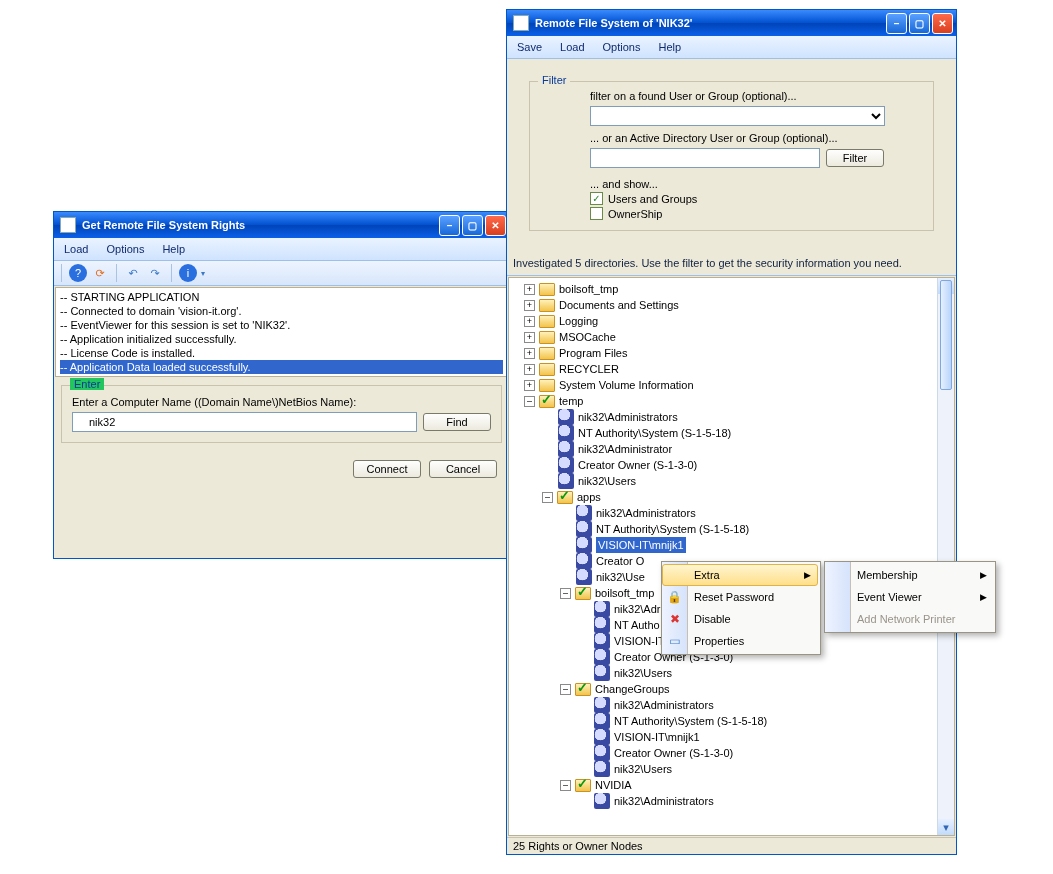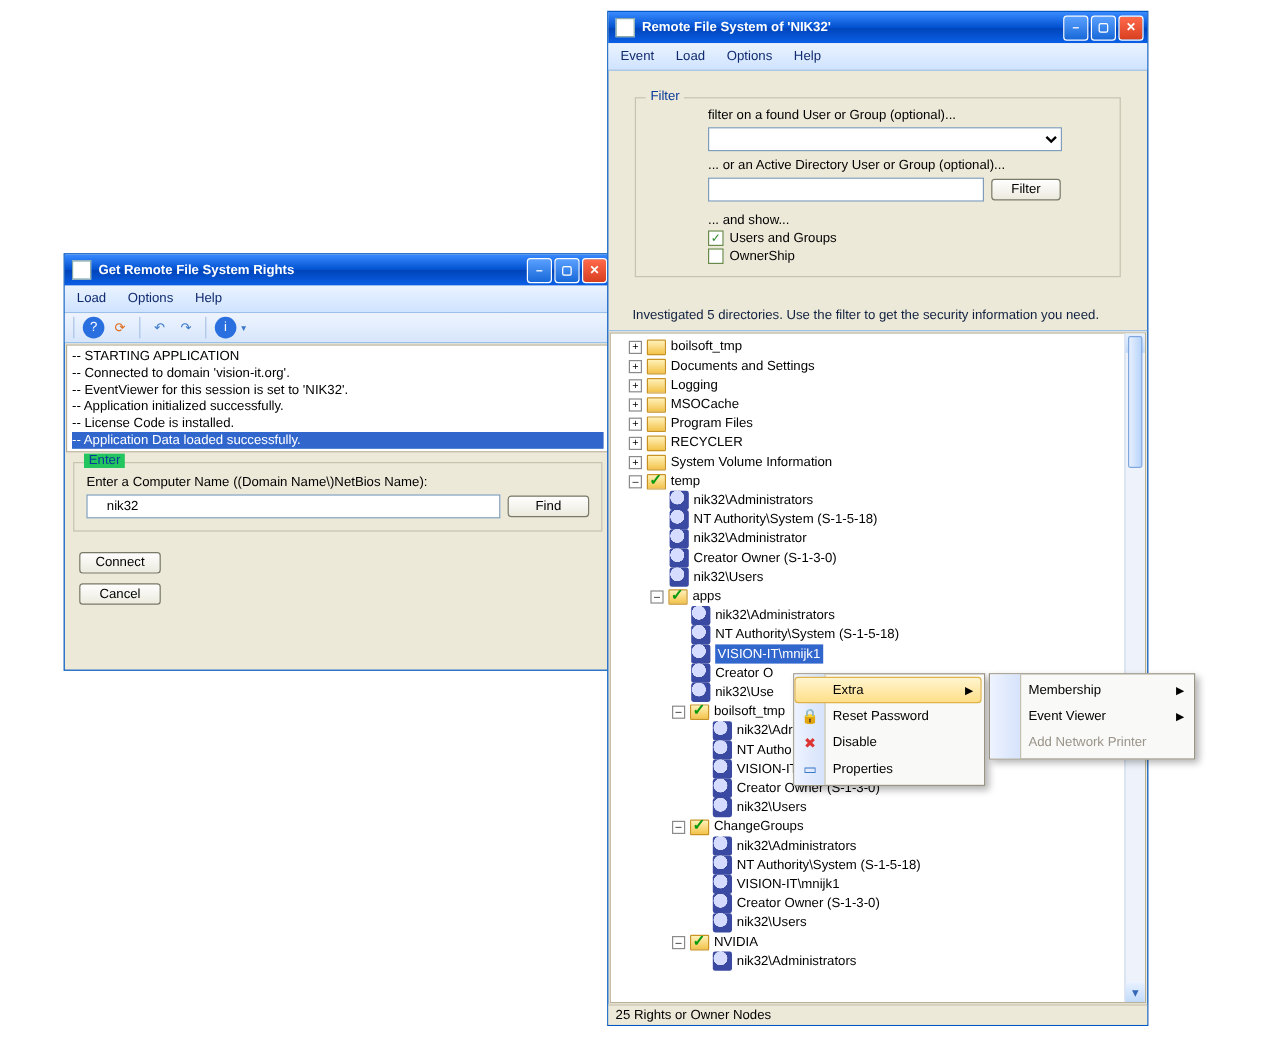--- a/index.html
+++ b/index.html
@@ -26,29 +26,29 @@
   .tbtn { width:18px;height:18px; display:inline-flex;align-items:center;justify-content:center;border-radius:2px;}
   .sep {width:1px;height:18px;background:#aac2e4;margin:0 3px;}
   .log-area { background:#fff; border:1px solid #b9b098; margin:1px; padding:2px 4px; height:90px; overflow:auto; line-height:14px;}
   .log-line{white-space:pre;}
   .log-line.sel{background:#3166cd;color:#fff;}
   .groupbox{ border:1px solid #c8c2ae; margin:7px; padding:10px 10px 10px 10px; position:relative;}
   .groupbox .legend{ position:absolute; top:-8px; left:8px; background:#22c55e; color:#0a3a9a; padding:0 4px;}
   .row{display:flex;align-items:center;gap:6px;margin-top:4px;}
   input[type=text],select{ border:1px solid #7f9db9; background:#ffffff; height:20px; padding:1px 16px; }
   .btn{ background:linear-gradient(#fefefe,#eceade); border:1px solid #7a7a6a; border-radius:3px; padding:2px 0; width:68px; text-align:center;}
-  .dlg-btns{display:flex;justify-content:flex-end;gap:8px;padding:10px 12px;flex-direction:column;}
+  .dlg-btns{display:flex;justify-content:flex-end;gap:8px;padding:10px 12px;}
 
   
   #win-right{ left:506px; top:9px; width:451px; height:846px; }
   .filter-box{ border:1px solid #c8c2ae; margin:22px; padding:8px 10px 10px 60px; position:relative; background:#ece9d8;}
   .filter-box .legend{position:absolute;top:-8px;left:8px;background:#ece9d8;color:#0a3a9a;padding:0 4px;}
   .check{display:flex;align-items:center;gap:5px;margin-top:2px;}
   .check .box{width:13px;height:13px;border:1px solid #6a8a4a;background:#fff;display:flex;align-items:center;justify-content:center;font-size:10px;color:#2a8a2a;}
-  .info-line{padding:4px 20px 6px;border-bottom:1px solid #9cc0ea;color:#102040;}
+  .info-line{padding:4px 6px 6px;border-bottom:1px solid #9cc0ea;color:#102040;}
   .tree-wrap{flex:1;display:flex;margin:1px;border:1px solid #b9b098;background:#fff;min-height:0;}
   .tree{flex:1;overflow:auto;padding:3px 0 3px 3px;}
   .scroll-track{width:17px;background:#eef3fb;border-left:1px solid #cdd9ea;position:relative;}
   .scroll-thumb{position:absolute;left:2px;right:2px;top:2px;height:110px;border:1px solid #7fa6dd;border-radius:2px;background:linear-gradient(90deg,#e6f0ff,#b8d4fa);}
   .scroll-arrow{position:absolute;left:0;right:0;height:16px;background:linear-gradient(#e6f0ff,#c2dbfa);display:flex;align-items:center;justify-content:center;color:#3367b5;}
   .scroll-arrow.up{top:0;} .scroll-arrow.down{bottom:0;}
 
   .node{display:flex;align-items:center;height:16px;line-height:16px;white-space:nowrap;}
   .toggler{width:11px;height:11px;border:1px solid #8a8a8a;background:#fff;display:flex;align-items:center;justify-content:center;margin-right:4px;font-size:9px;line-height:9px;}
   .spacer{width:16px;display:inline-block;}
@@ -130,21 +130,21 @@
   <div class="titlebar">
     <span class="app-icon"></span>
     <span class="title">Remote File System of 'NIK32'</span>
     <div class="win-btns">
       <div class="win-btn min">–</div>
       <div class="win-btn max">▢</div>
       <div class="win-btn close">✕</div>
     </div>
   </div>
   <div class="menubar">
-    <span class="menu-item">Event</span>
+    <span class="menu-item">Save</span>
     <span class="menu-item">Load</span>
     <span class="menu-item">Options</span>
     <span class="menu-item">Help</span>
   </div>
 
   <div class="filter-box">
     <span class="legend">Filter</span>
     <div>filter on a found User or Group (optional)...</div>
     <div class="row">
       <select style="width:295px;"></select>

